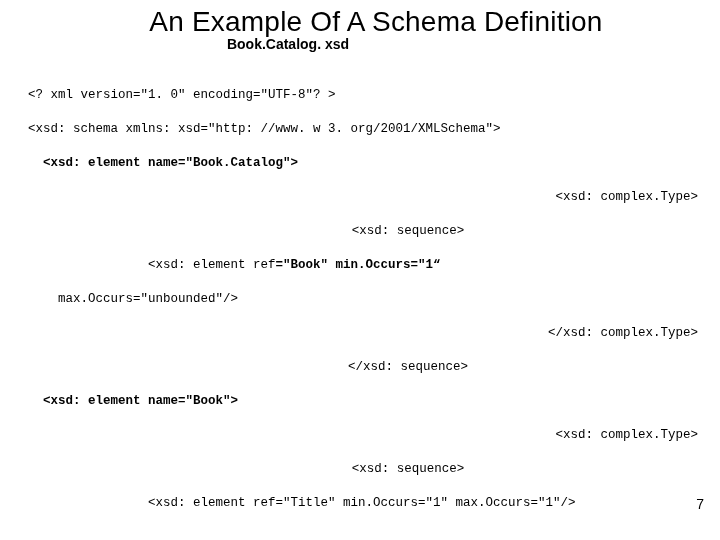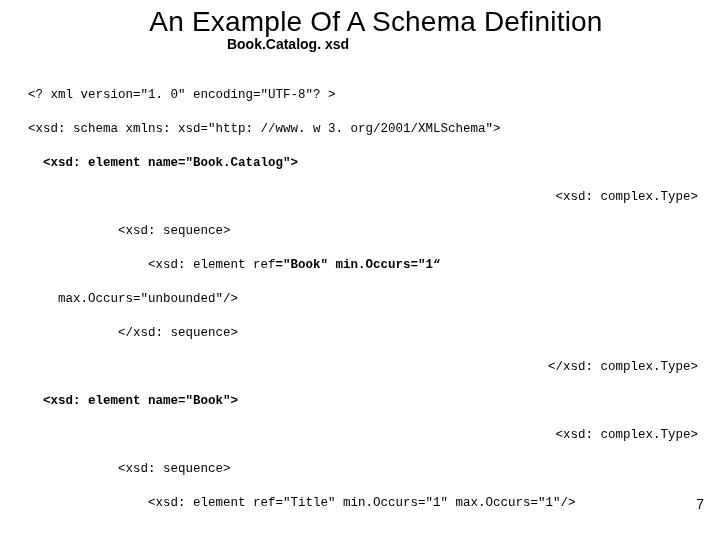--- a/index.html
+++ b/index.html
@@ -53,42 +53,42 @@
   .pagenum {
     position: absolute;
     right: 16px;
     bottom: 28px;
     font-size: 14px;
     font-family: Arial, Helvetica, sans-serif;
   }
   
   .i1 { padding-left: 2ch; }
   .i2 { padding-left: 8ch; text-align: right; }
-  .i3 { padding-left: 12ch; }
+  .i3 { padding-left: 12ch; text-align: center; }
   .i4 { padding-left: 16ch; }
   .wrap { padding-left: 4ch; } 
 </style>
 </head>
 <body>
 
 <div class="slide">
 
   <div class="title">An Example Of  A Schema Definition</div>
   <div class="subtitle">Book.Catalog. xsd</div>
 
   <div class="code">
 <span class="ln">&lt;? xml version="1. 0" encoding="UTF-8"? &gt;</span>
 <span class="ln">&lt;xsd: schema xmlns: xsd="http: //www. w 3. org/2001/XMLSchema"&gt;</span>
 <span class="ln i1"><b>&lt;xsd: element name="Book.Catalog"&gt;</b></span>
 <span class="ln i2">&lt;xsd: complex.Type&gt;</span>
 <span class="ln i3">&lt;xsd: sequence&gt;</span>
 <span class="ln i4"><span>&lt;xsd: element ref</span><b>="Book" min.Occurs="1“</b></span>
 <span class="ln wrap">max.Occurs="unbounded"/&gt;</span>
+<span class="ln i2">&lt;/xsd: complex.Type&gt;</span>
 <span class="ln i3">&lt;/xsd: sequence&gt;</span>
-<span class="ln i2">&lt;/xsd: complex.Type&gt;</span>
 <span class="ln i1"><b>&lt;xsd: element name="Book"&gt;</b></span>
 <span class="ln i2">&lt;xsd: complex.Type&gt;</span>
 <span class="ln i3">&lt;xsd: sequence&gt;</span>
 <span class="ln i4">&lt;xsd: element ref="Title" min.Occurs="1" max.Occurs="1"/&gt;</span>
 
 
 
 
 
 

